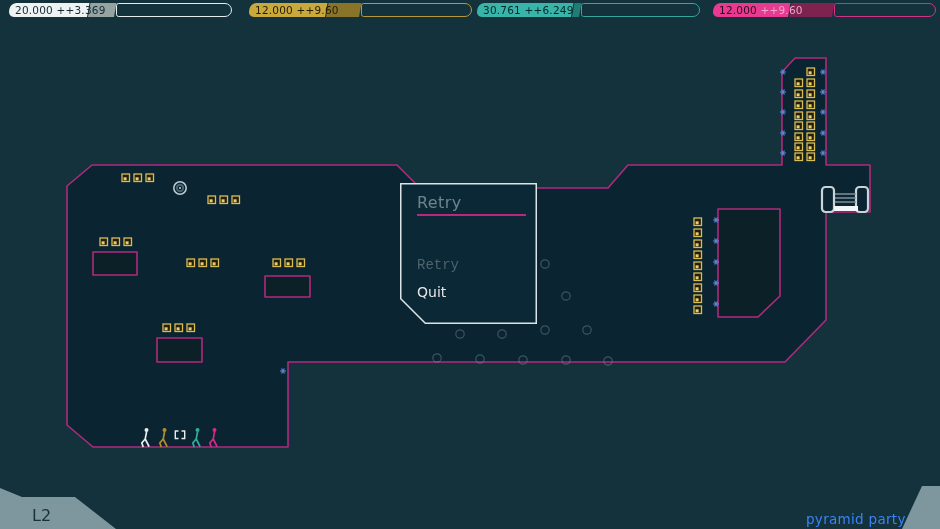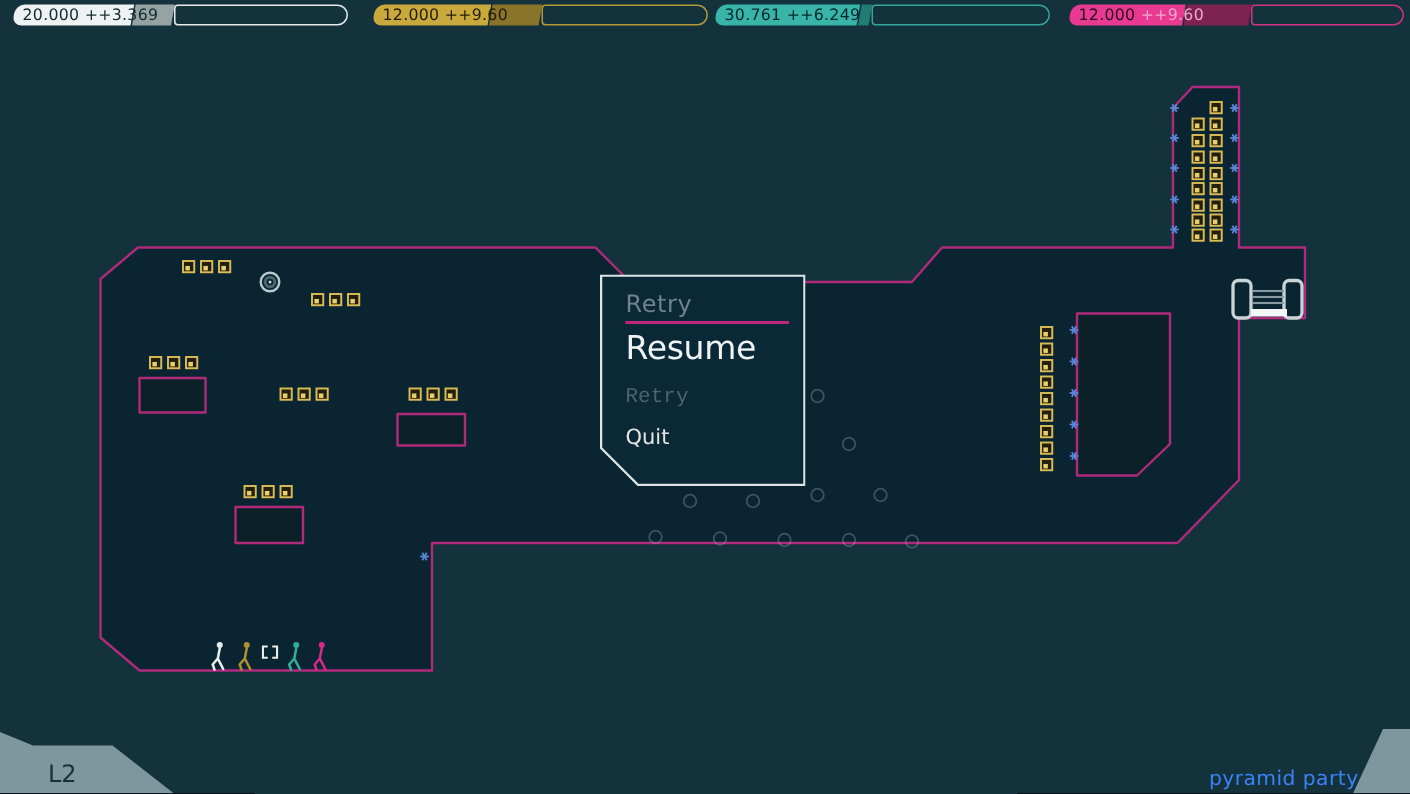--- a/index.html
+++ b/index.html
@@ -258,21 +258,20 @@
         <div class="hud-text"><span style="color: rgb(43, 10, 28);">12.000</span><span style="color: rgb(240, 168, 205);"> ++9.60</span></div>
       </div>
     </div>
 
   <div class="pause-panel">
     <svg class="abs" style="left:0;top:0;" width="137" height="141" viewBox="0 0 137 141">
       <path d="M0.75,0.75 H136.25 V140.25 H25.3 L0.75,115.7 Z" fill="#0b2836" stroke="#dce4e6" stroke-width="1.5"></path>
     </svg>
     <div class="item menu-title">Retry</div>
     <div class="menu-rule"></div>
-    <div class="item menu-resume">Resume</div>
     <div class="item menu-retry">Retry</div>
     <div class="item menu-quit">Quit</div>
   </div>
 
   <div class="wedge" style="left:0;top:485px;width:116px;height:44px;
               clip-path:polygon(0 3px,22px 12px,75px 12px,116px 44px,0 44px);"></div>
   <div class="wedge-label" style="left:32px;top:506px;">L2</div>
 
   <div class="wedge" style="left:820px;top:480px;width:120px;height:49px;
               clip-path:polygon(82px 49px,102px 6px,120px 6px,120px 49px);"></div>

